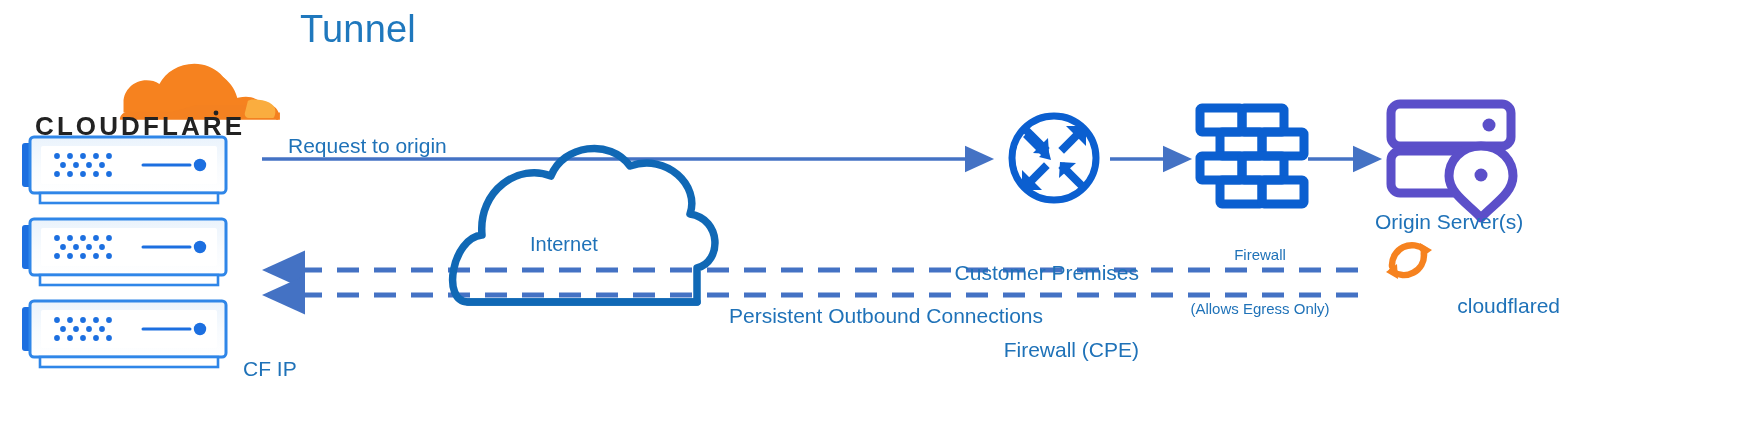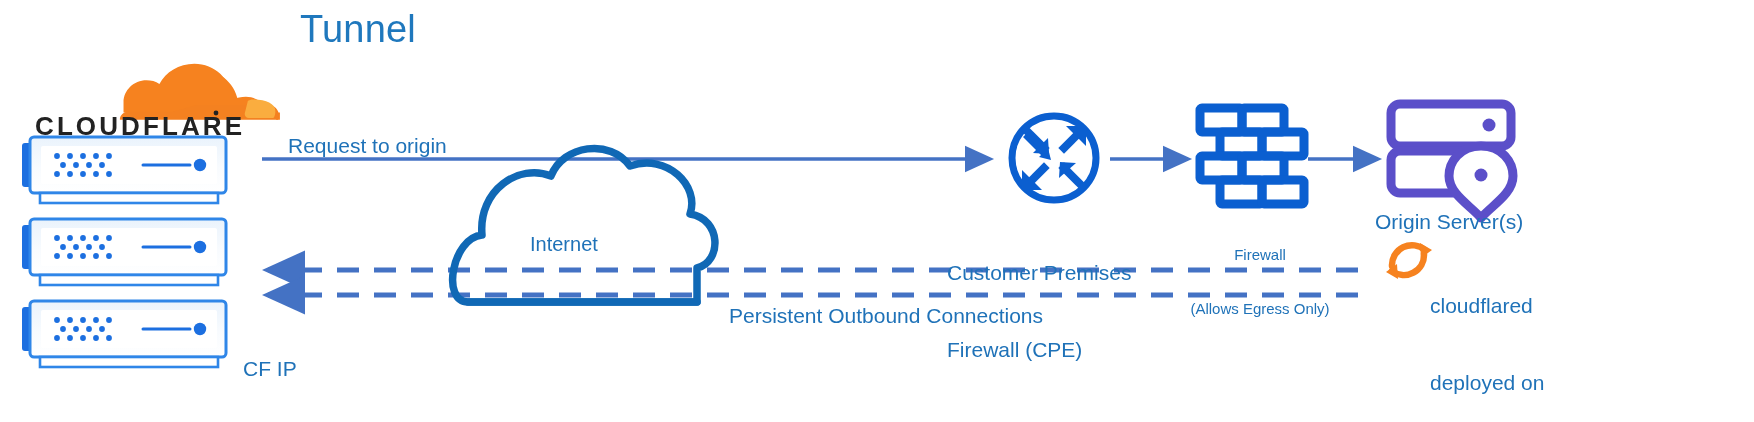--- a/index.html
+++ b/index.html
@@ -1,24 +1,24 @@
 <!DOCTYPE html>
 <html><head>
 <meta charset="utf-8">
 <style>
   html,body{margin:0;padding:0;background:#ffffff;}
   body{width:1754px;height:422px;position:relative;overflow:hidden;
        font-family:"Liberation Sans","DejaVu Sans",sans-serif;}
   .canvas{position:absolute;inset:0;}
   svg.layer{position:absolute;left:0;top:0;width:1754px;height:422px;}
-  .lbl{position:absolute;color:#1f72b8;white-space:pre;line-height:1.22;}
+  .lbl{position:absolute;color:#1f72b8;white-space:pre;line-height:1.22;text-align:right;}
   .title{position:absolute;left:272px;top:8px;font-size:38px;color:#1f78bd;letter-spacing:.2px;margin-left:28px;}
   .t-request{left:288px;top:133px;font-size:21px;}
   .t-internet{left:530px;top:232px;font-size:20px;}
-  .t-cpe{left:947px;top:209px;font-size:21px;text-align:left;width:192px;}
+  .t-cpe{left:947px;top:209px;font-size:21px;text-align:right;width:192px;}
   .t-fw{left:1158px;top:209px;font-size:15px;text-align:center;width:204px;}
   .t-origin{left:1375px;top:209px;font-size:21px;}
   .t-cfd{left:1430px;top:242px;font-size:21px;width:130px;}
   .t-persist{left:729px;top:303px;font-size:21px;}
   .t-cfip{left:243px;top:305px;font-size:21px;}
   .cf-wordmark{position:absolute;left:35px;top:111px;font-size:26px;font-weight:700;
      letter-spacing:3.1px;color:#222222;font-family:"Liberation Sans","DejaVu Sans",sans-serif;}
 </style>
 </head>
 <body>
@@ -212,21 +212,20 @@
 
   <div class="lbl t-fw">
     <div>Firewall</div>
     <div>(Allows Egress Only)</div>
   </div>
 
   <div class="lbl t-origin">Origin Server(s)</div>
 
   <div class="lbl t-cfd">
     <div>cloudflared</div>
-    <div>deployed on</div>
     
   </div>
 
   <div class="lbl t-persist">Persistent Outbound Connections</div>
 
   <div class="lbl t-cfip">
     <div>CF IP</div>
     
   </div>
 

